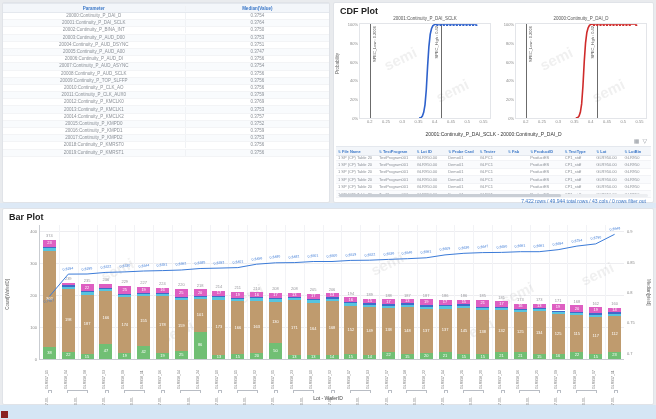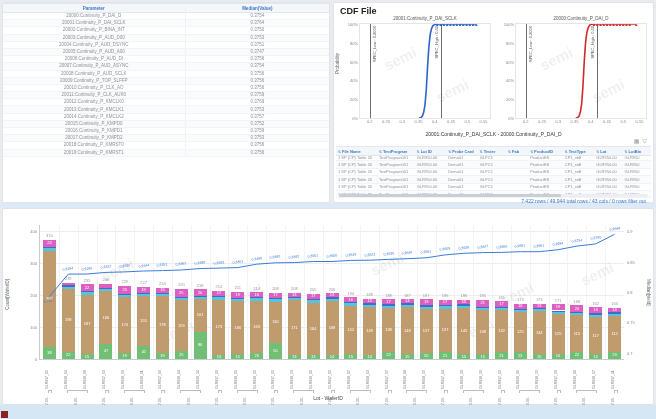--- a/index.html
+++ b/index.html
@@ -167,21 +167,21 @@
           <div class="ct-cell c2">0.3756</div>
         </div>
         <div class="ct-row">
           <div class="ct-cell c1">20019:Continuity_P_KMRST1</div>
           <div class="ct-cell c2">0.3756</div>
         </div>
       </div>
   </section>
 
   <section id="cdfpanel" class="card">
-    <div class="ptitle">CDF File</div>
+    <div class="ptitle">CDF Plot</div>
     <div id="prob-label">Probability</div>
     <div id="cdf-plots">
         <div class="cdfplot">
           <div class="cdf-t">20001:Continuity_P_DAI_SCLK</div>
           <div class="cdf-box">
             <span class="ytick" style="top: 0%;">100%</span>
             <span class="ytick" style="top: 20%;">80%</span>
             <span class="ytick" style="top: 40%;">60%</span>
             <span class="ytick" style="top: 60%;">40%</span>
             <span class="ytick" style="top: 80%;">20%</span>
@@ -351,20 +351,21 @@
           <div class="ft-cell" style="width: 9%;">GLR950</div>
         </div>
       </div>
     <div id="ft-scrollbar">
         <div class="thumb"></div>
       </div>
     <div id="ft-status">7,422 rows / 49,944 total rows / 43 cols / 0 rows filter out</div>
   </section>
 
   <section id="barpanel" class="card">
+    <div class="ptitle">Bar Plot</div>
     <div id="count-label">Count[WaferID]</div>
     <div id="yield-label">Median[yield]</div>
     <div id="barchart">
       <div id="plotarea">
           <span class="ltick" style="top: 134px;">0</span>
           <div class="hgrid" style="top: 102.095px;"></div>
           <span class="ltick" style="top: 102.095px;">100</span>
           <div class="hgrid" style="top: 70.1905px;"></div>
           <span class="ltick" style="top: 70.1905px;">200</span>
           <div class="hgrid" style="top: 38.2857px;"></div>

